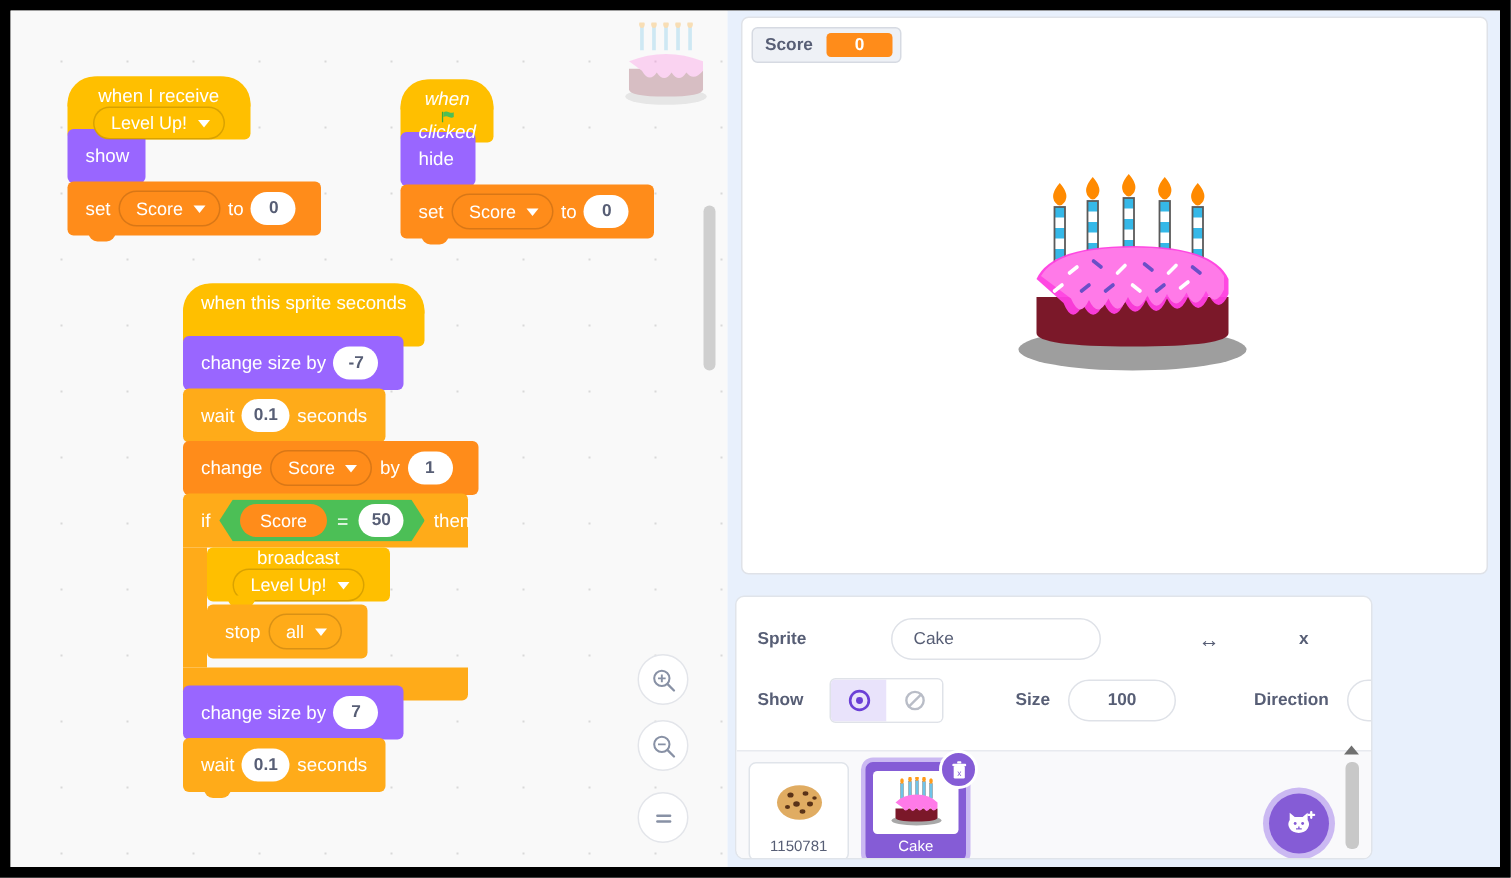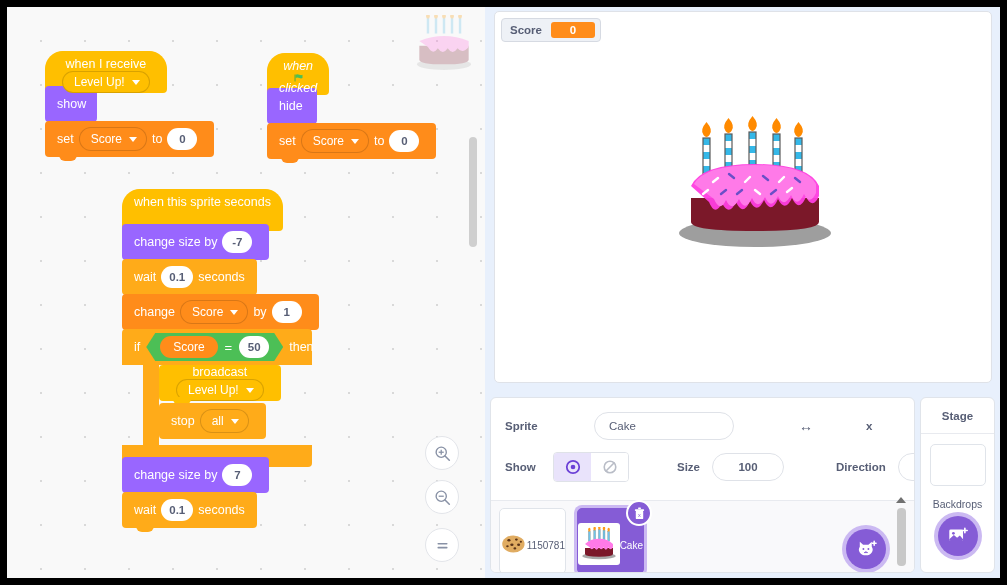--- a/index.html
+++ b/index.html
@@ -287,21 +287,21 @@
     padding: 7px 0 0 8px;
   }
   .sprite-card {
     position: relative;
     float: left;
     width: 67px; height: 66px;
     margin-right: 11px;
     border-radius: 5px;
     border: 1px solid #e0e4ea;
     background: #fff;
-    display: flex; 
+    display: flex; flex-direction: column;
     align-items: center;
     padding-top: 5px;
     cursor: pointer;
   }
   .sprite-card.selected {
     background: #855CD6;
     border-color: #855CD6;
     box-shadow: 0 0 0 3px #cbb9f2;
   }
   .sprite-card.selected .sprite-name { color: #fff; }
@@ -493,21 +493,21 @@
         <div class="c-top">
           <span>if</span>
           <span class="operator">
             <span class="var-reporter">Score</span>
             <span class="eq">=</span>
             <span class="numfield" style="margin:0;">50</span>
           </span>
           <span>then</span>
         </div>
 
-        <div style="position:relative; height:80px;margin-left:21px;">
+        <div style="position:relative; height:80px;">
           <div class="c-arm" style="position:absolute; left:0; top:0; bottom:0; width:16px;"></div>
 
           <div class="blk event knob-b" style="left:16px; top:0;">
             <span>broadcast</span>
             <span class="dropdown on-event">
               <span>Level Up!</span>
               <i class="caret"></i>
             </span>
           </div>
 
@@ -738,28 +738,15 @@
           </svg>
         </div>
 
         <div style="position:absolute; right:4px; top:2px; width:10px; height:64px;">
           <div class="list-scroll-up"></div>
           <div class="list-scroll"></div>
         </div>
       </div>
     </div>
 
-    <div class="stage-selector">
-      <div class="stage-sel-title">Stage</div>
-      <div class="stage-thumb"></div>
-      <div class="backdrops-label">Backdrops</div>
-      <div class="backdrop-btn">
-        <svg width="22" height="22" viewBox="0 0 24 24">
-          <rect x="2.5" y="5" width="15" height="12.5" rx="1.6" fill="#fff"></rect>
-          <circle cx="7" cy="9" r="1.5" fill="#855CD6"></circle>
-          <path d="M2.5 15.5 L7.5 11 L11 14 L14 11.5 L17.5 15.5 L17.5 16 Q17.5 17.5 16 17.5 L4 17.5 Q2.5 17.5 2.5 16 z" fill="#855CD6"></path>
-          <path d="M19.5 3.5 v5 M17 6 h5" stroke="#fff" stroke-width="1.8" stroke-linecap="round"></path>
-        </svg>
-      </div>
-    </div>
 
   </div>
 </div>
 
 </body></html>

